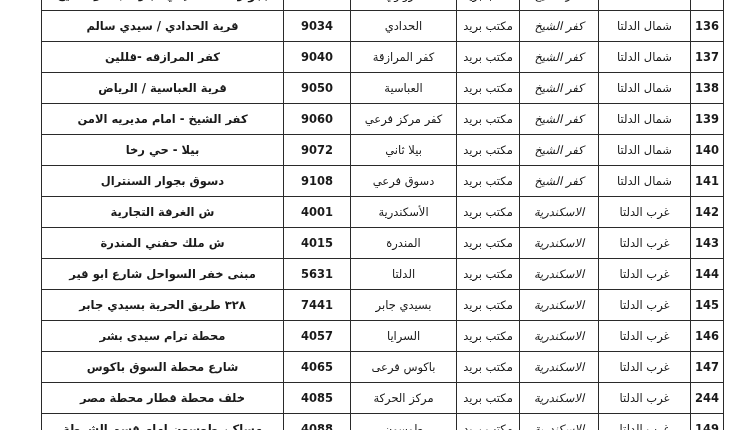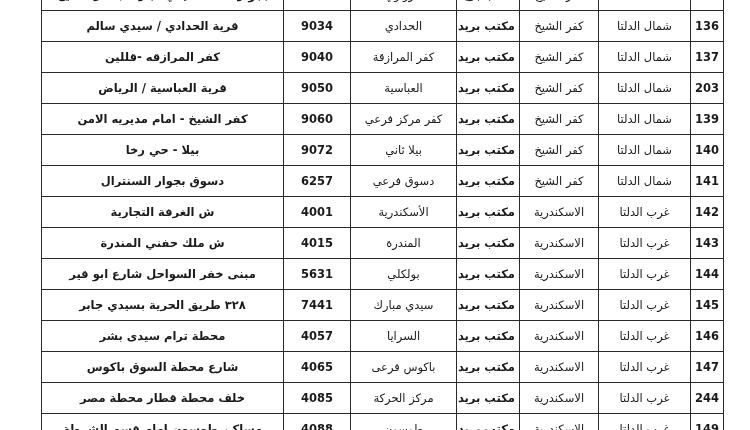--- a/index.html
+++ b/index.html
@@ -23,22 +23,22 @@
       padding: 0 4px;
       text-align: center;
       vertical-align: middle;
       font-size: 11.5px;
       color: #1a1a1a;
       white-space: nowrap;
       overflow: hidden;
     }
     td.c-num { width: 24px; font-weight: bold; font-size: 11px; }
     td.c-region { width: 83px; margin-top: 45px; }
-    td.c-gov { width: 70px; }
-    td.c-type { width: 54px; font-size: 10.5px; font-weight: bold; }
+    td.c-gov { width: 70px; font-style: italic; }
+    td.c-type { width: 54px; font-size: 10.5px; }
     td.c-office { width: 97px; }
     td.c-code { width: 58px; font-weight: bold; font-size: 11px; }
     td.c-addr { width: 233px; font-weight: bold; margin-top: 24px; }
   </style>
 </head>
 <body>
 
 <div class="page">
   <table class="offices">
     <tbody id="tbody">
@@ -66,21 +66,21 @@
     <td class="c-num">137</td>
     <td class="c-region">شمال الدلتا</td>
     <td class="c-gov">كفر الشيخ</td>
     <td class="c-type">مكتب بريد</td>
     <td class="c-office">كفر المرازقة</td>
     <td class="c-code">9040</td>
     <td class="c-addr">كفر المرازقه -قللين</td>
   </tr>
 
   <tr>
-    <td class="c-num">203</td>
+    <td class="c-num">138</td>
     <td class="c-region">شمال الدلتا</td>
     <td class="c-gov">كفر الشيخ</td>
     <td class="c-type">مكتب بريد</td>
     <td class="c-office">العباسية</td>
     <td class="c-code">9050</td>
     <td class="c-addr">قرية العباسية / الرياض</td>
   </tr>
 
   <tr>
     <td class="c-num">139</td>
@@ -101,21 +101,21 @@
     <td class="c-code">9072</td>
     <td class="c-addr">بيلا - حي رخا</td>
   </tr>
 
   <tr>
     <td class="c-num">141</td>
     <td class="c-region">شمال الدلتا</td>
     <td class="c-gov">كفر الشيخ</td>
     <td class="c-type">مكتب بريد</td>
     <td class="c-office">دسوق فرعي</td>
-    <td class="c-code">6257</td>
+    <td class="c-code">9108</td>
     <td class="c-addr">دسوق بجوار السنترال</td>
   </tr>
 
   <tr>
     <td class="c-num">142</td>
     <td class="c-region">غرب الدلتا</td>
     <td class="c-gov">الاسكندرية</td>
     <td class="c-type">مكتب بريد</td>
     <td class="c-office">الأسكندرية</td>
     <td class="c-code">4001</td>
@@ -130,31 +130,31 @@
     <td class="c-office">المندرة</td>
     <td class="c-code">4015</td>
     <td class="c-addr">ش ملك حفني المندرة</td>
   </tr>
 
   <tr>
     <td class="c-num">144</td>
     <td class="c-region">غرب الدلتا</td>
     <td class="c-gov">الاسكندرية</td>
     <td class="c-type">مكتب بريد</td>
-    <td class="c-office">بولكلي</td>
+    <td class="c-office">الدلتا</td>
     <td class="c-code">5631</td>
     <td class="c-addr">مبنى خفر السواحل شارع ابو قير</td>
   </tr>
 
   <tr>
     <td class="c-num">145</td>
     <td class="c-region">غرب الدلتا</td>
     <td class="c-gov">الاسكندرية</td>
     <td class="c-type">مكتب بريد</td>
-    <td class="c-office">سيدي مبارك</td>
+    <td class="c-office">بسيدي جابر</td>
     <td class="c-code">7441</td>
     <td class="c-addr">٣٢٨ طريق الحرية بسيدي جابر</td>
   </tr>
 
   <tr>
     <td class="c-num">146</td>
     <td class="c-region">غرب الدلتا</td>
     <td class="c-gov">الاسكندرية</td>
     <td class="c-type">مكتب بريد</td>
     <td class="c-office">السرايا</td>

